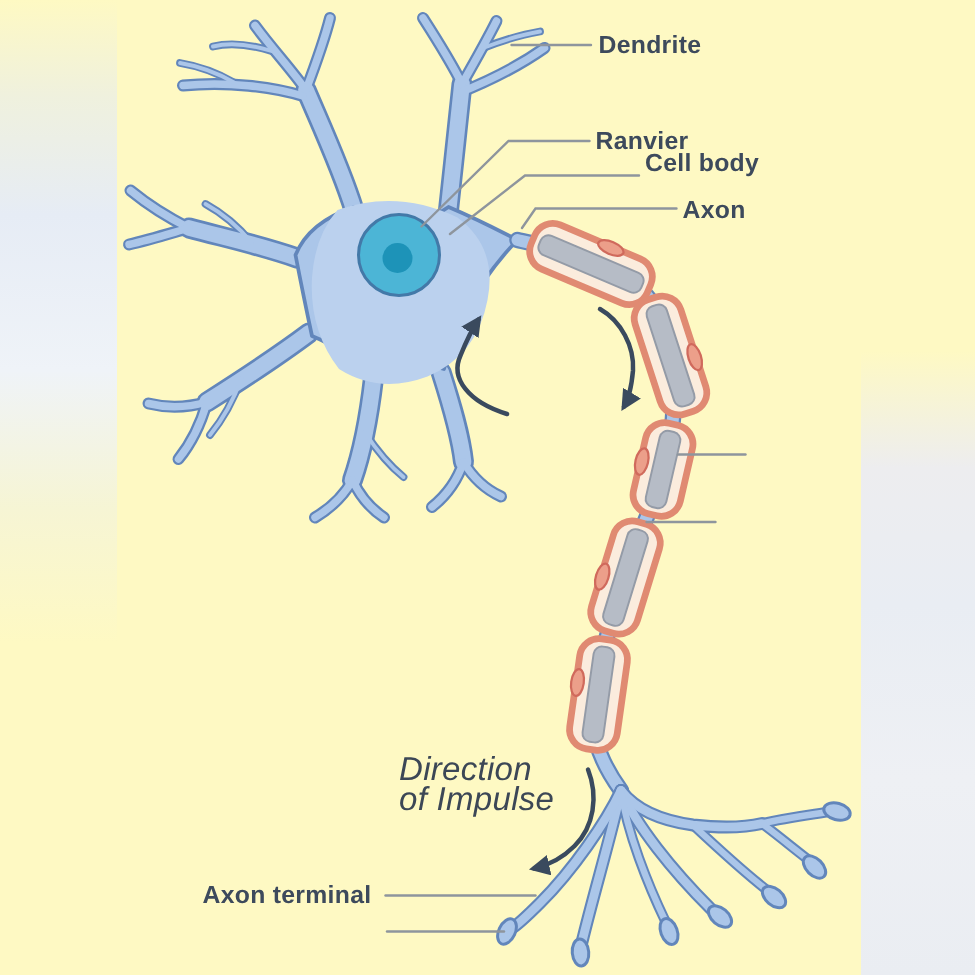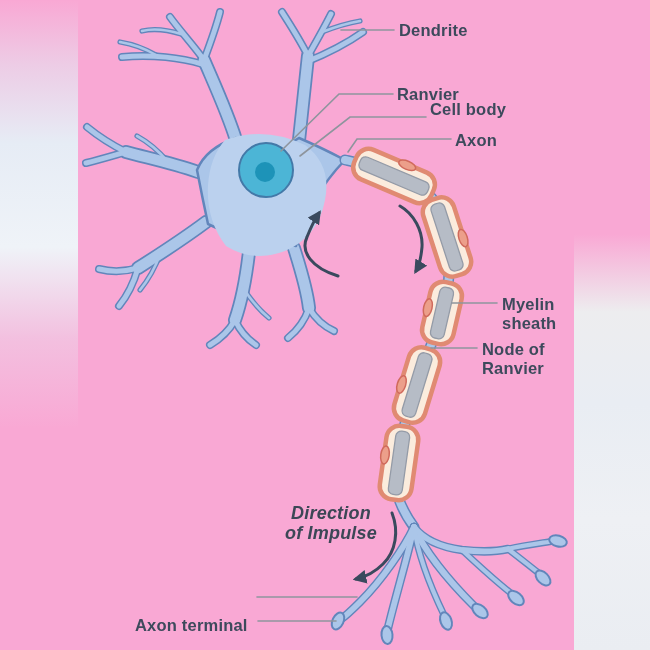--- a/index.html
+++ b/index.html
@@ -1,17 +1,17 @@
 <!DOCTYPE html>
 <html><head>
 <meta charset="utf-8">
 <style>
   html,body{margin:0;padding:0;}
   #stage{
-    position:relative;width:650px;height:650px;background:#f9a8d4;overflow:hidden;
+    position:relative;width:650px;height:650px;background:#fef9c3;overflow:hidden;
     font-family:"Liberation Sans", sans-serif;
   }
   .bg-wash{position:absolute;top:0;height:650px;pointer-events:none;}
   #wash-left{left:0;width:78px;
     background:linear-gradient(to bottom,
       rgba(227,234,244,0) 0%, rgba(227,234,244,.55) 10%,
       #e6ecf5 22%, #eff3f8 38%, rgba(231,237,245,.35) 52%, rgba(231,237,245,0) 66%);}
   #wash-right{right:0;width:76px;
     background:linear-gradient(to bottom,
       rgba(236,237,239,0) 0%, rgba(236,237,239,0) 36%,
@@ -24,24 +24,24 @@
   .w2o{stroke-width:8}.w2f{stroke-width:5}
   .w3o{stroke-width:5.2}.w3f{stroke-width:2.6}
   .t1o{stroke-width:8.6}.t1f{stroke-width:5.8}
   .t2o{stroke-width:7}.t2f{stroke-width:4.3}
   .leader{fill:none;stroke:#8e959d;stroke-width:1.6;stroke-linecap:round;}
   .arrow{fill:none;stroke:#3a4a5e;stroke-width:3;stroke-linecap:round;}
   .lbl{
     position:absolute;color:#3d4a5c;font-size:16.5px;font-weight:600;
     letter-spacing:.2px;line-height:18.5px;white-space:nowrap;
   }
-  .lbl.right{text-align:right;margin-top:28px;}
+  .lbl.right{text-align:right;}
   #label-direction{
-    font-style:italic;font-weight:bold;font-size:18px;color:#3c4756;
-    text-align:center;width:130px;line-height:20px;white-space:normal;
+    font-style:italic;font-weight:normal;font-size:22px;color:#3c4756;
+    width:130px;line-height:20px;white-space:normal;
   }
 </style>
 </head>
 <body>
 
 <div id="stage">
   <div class="bg-wash" id="wash-left"></div>
   <div class="bg-wash" id="wash-right"></div>
 
   <svg width="650" height="650" viewBox="0 0 650 650">
@@ -177,29 +177,21 @@
     <path class="leader" d="M 431,348 H 477"></path>
     <path class="leader" d="M 257,597 H 357"></path>
     <path class="leader" d="M 258,621 H 336"></path>
   </svg>
 
   <div class="lbl" style="left:399px;top:21px">Dendrite</div>
   <div class="lbl" style="left:397px;top:85px">Ranvier</div>
   <div class="lbl" style="left:430px;top:100px">Cell body</div>
   <div class="lbl" style="left:455px;top:131px">Axon</div>
 
-  <div class="lbl" style="left:502px;top:295px">
-    <span>Myelin</span><br>
-    <span>sheath</span>
-  </div>
 
-  <div class="lbl" style="left:482px;top:340px">
-    <span>Node of</span><br>
-    <span>Ranvier</span>
-  </div>
 
   <div class="lbl" id="label-direction" style="left:266px;top:503px">
     <span>Direction</span><br>
     <span>of Impulse</span>
   </div>
 
   <div class="lbl right" style="left:135px;top:588px;width:110px">Axon terminal</div>
 </div>
 
 </body></html>

